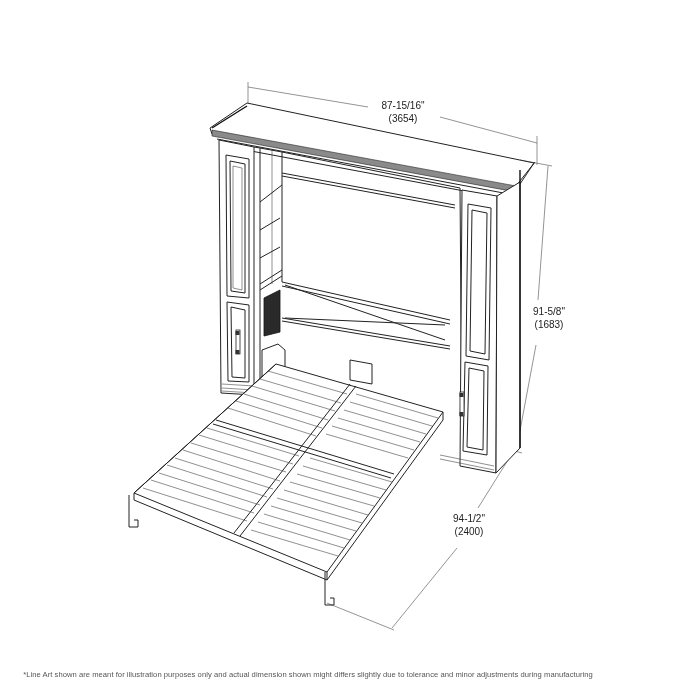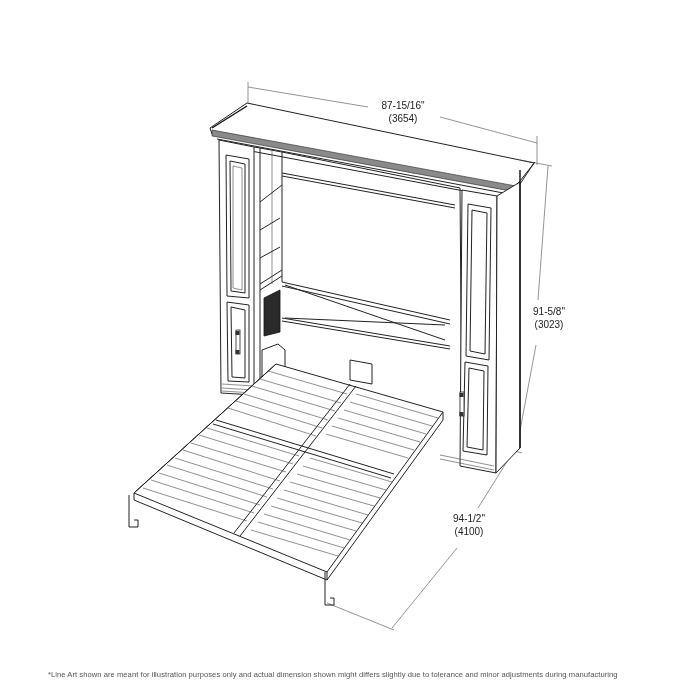--- a/index.html
+++ b/index.html
@@ -3,21 +3,21 @@
   <meta charset="utf-8">
   <style>
     html, body { margin: 0; padding: 0; background: #ffffff; }
     body { width: 700px; height: 700px; position: relative; overflow: hidden; font-family: "Liberation Sans", sans-serif; }
     #drawing { position: absolute; left: 0; top: 0; width: 700px; height: 700px; }
     .dim-label { position: absolute; font-family: "Liberation Sans", sans-serif; font-size: 10px; color: #222; text-align: center; line-height: 13px; }
     .dim-label span { display: block; }
     #dim-width { left: 368px; top: 99px; width: 70px; }
     #dim-height { left: 524px; top: 305px; width: 50px; }
     #dim-depth { left: 444px; top: 512px; width: 50px; }
-    #footnote { position: absolute; left: 0; top: 670px; width: 616px; text-align: left; font-size: 7.6px; color: #555; font-family: "Liberation Sans", sans-serif; letter-spacing: 0.05px; margin-left: 48px; }
+    #footnote { position: absolute; left: 0; top: 670px; width: 616px; text-align: center; font-size: 7.6px; color: #555; font-family: "Liberation Sans", sans-serif; letter-spacing: 0.05px; }
     .ln { stroke: #222; fill: none; stroke-width: 1; }
     .lnb { stroke: #111; fill: none; stroke-width: 1.4; }
     .thin { stroke: #444; fill: none; stroke-width: 0.6; }
     .dimln { stroke: #666; fill: none; stroke-width: 0.7; }
     .wf { fill: #fff; stroke: #222; stroke-width: 1; }
     .grill { fill: #2a2a2a; stroke: #111; stroke-width: 0.8; }
   </style>
 </head>
 <body>
 
@@ -167,20 +167,20 @@
     </g>
   </g>
 </svg>
 
 <div id="dim-width" class="dim-label">
   <span>87-15/16"</span>
   <span>(3654)</span>
 </div>
 <div id="dim-height" class="dim-label">
   <span>91-5/8"</span>
-  <span>(3023)</span>
+  <span>(1683)</span>
 </div>
 <div id="dim-depth" class="dim-label">
   <span>94-1/2"</span>
-  <span>(4100)</span>
+  <span>(2400)</span>
 </div>
 
 <div id="footnote">*Line Art shown are meant for illustration purposes only and actual dimension shown might differs slightly due to tolerance and minor adjustments during  manufacturing</div>
 
 </body></html>

